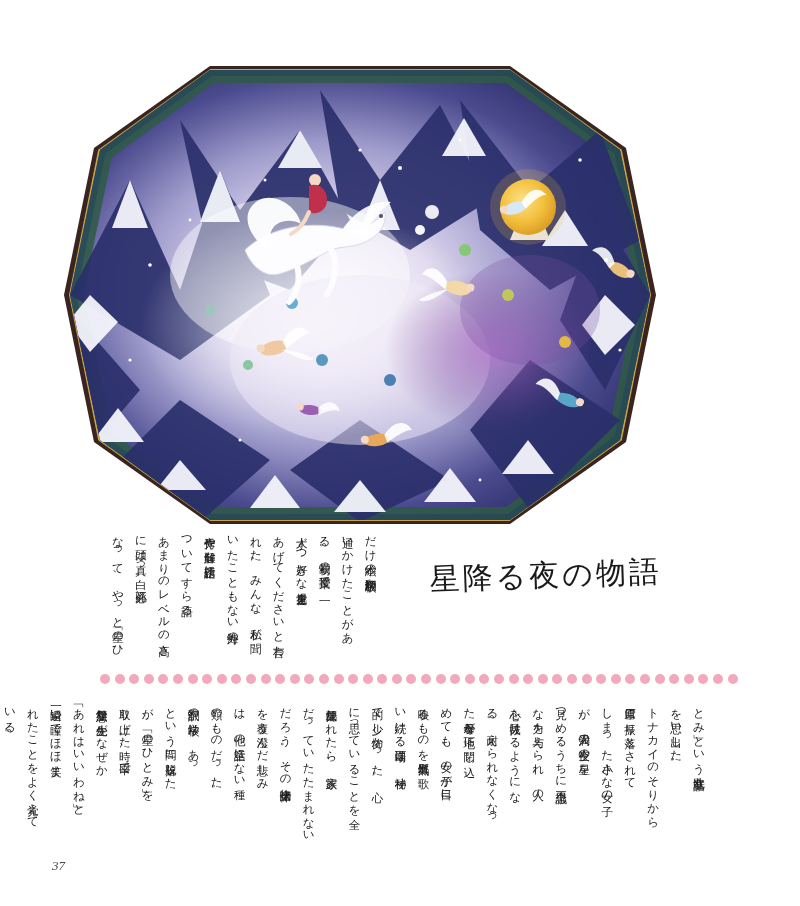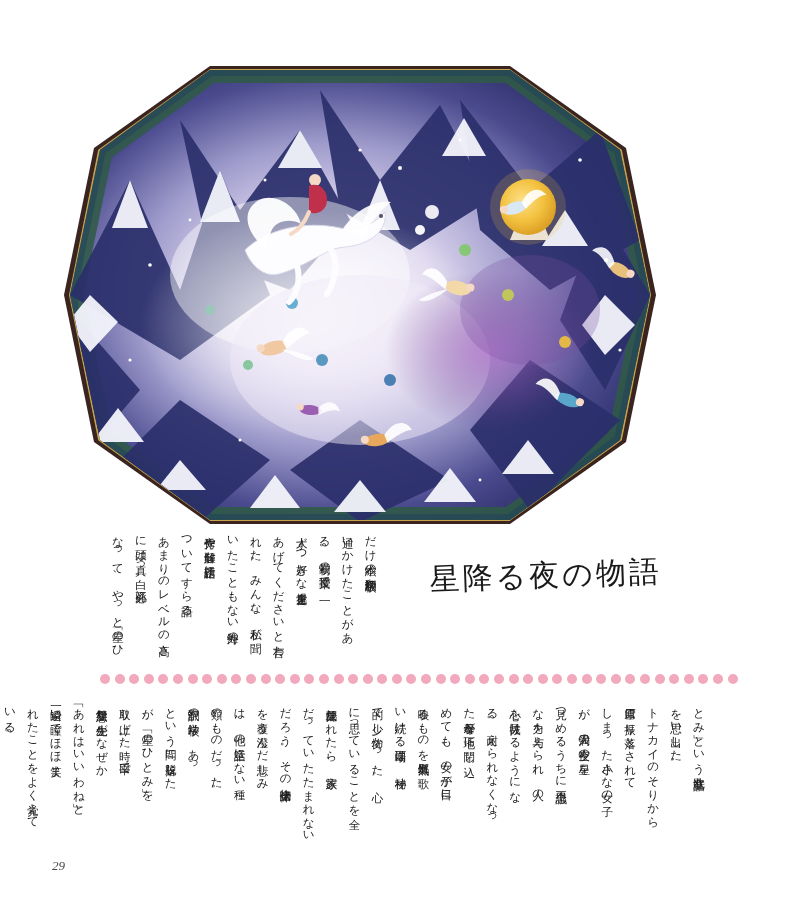--- a/index.html
+++ b/index.html
@@ -387,13 +387,13 @@
   <div class="vtext">が、「星のひとみ」を</div>
   <div class="vtext">取り上げた時、辛口で</div>
   <div class="vtext">無愛想な先生がなぜか</div>
   <div class="vtext">「あれはいいわね」と</div>
   <div class="vtext">一瞬遠い瞳でほほ笑ま</div>
   <div class="vtext">れたことをよく覚えて</div>
   <div class="vtext">いる。</div>
   <div id="lower-spacer"></div>
 </div>
 
-<div id="page-number">29</div>
+<div id="page-number">37</div>
 
 </body></html>

